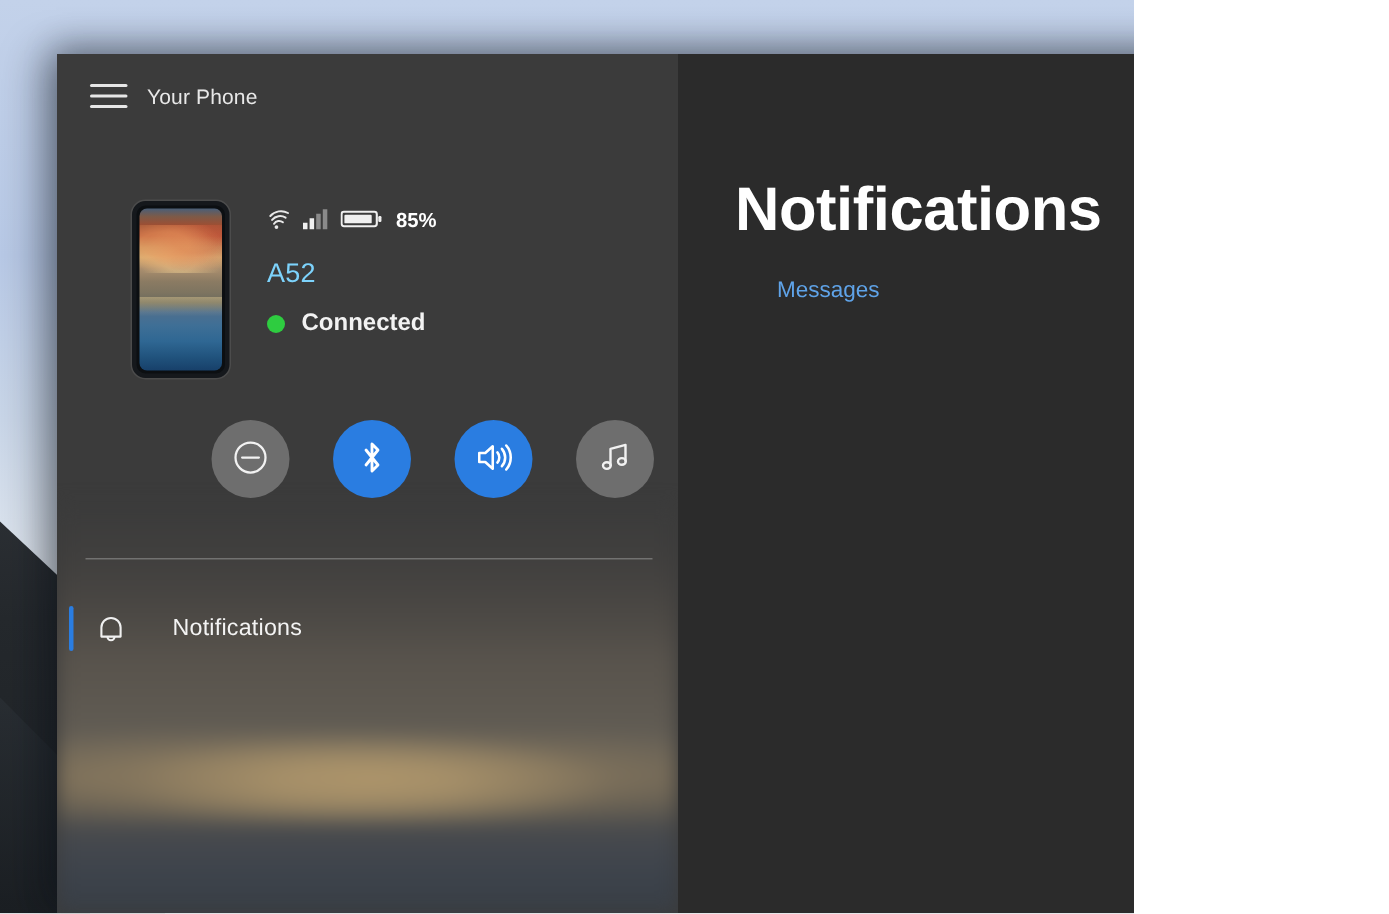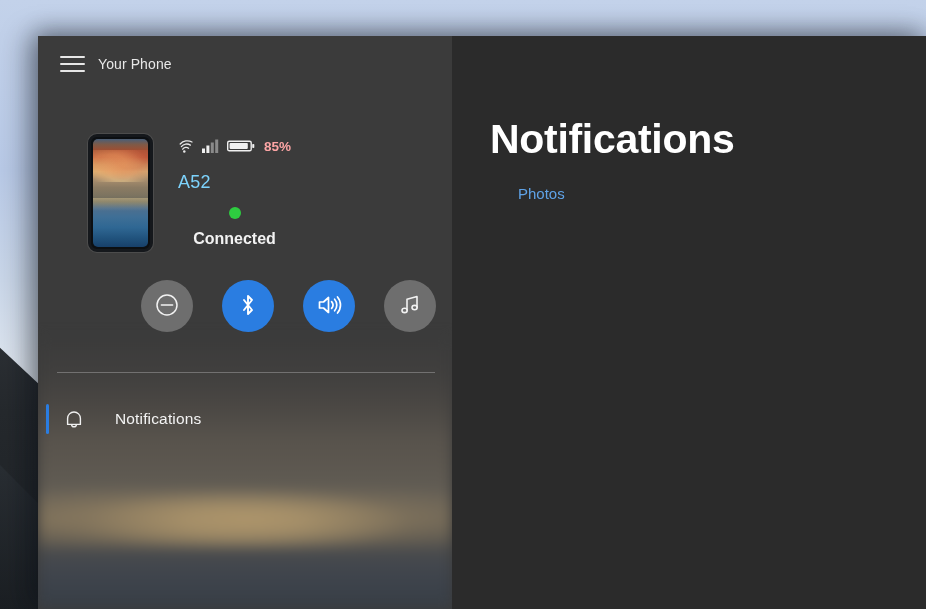--- a/index.html
+++ b/index.html
@@ -3,21 +3,21 @@
 <meta charset="utf-8">
 <style>
   * { margin:0; padding:0; box-sizing:border-box; }
   html, body {
     width:926px; height:609px; overflow:hidden;
     font-family:"Liberation Sans", sans-serif;
   }
 
   
   #desktop {
-    position:relative; width:926px; height:609px;
+    position:relative; width:756px; height:609px;
     background:linear-gradient(180deg,#c3d2ea 0%, #b8c9e6 28%, #c9d6e8 46%, #dfe6ef 62%, #e9edf2 72%, #cfd6de 100%);
     overflow:hidden;
   }
   #wall-rock {
     position:absolute; left:-10px; bottom:0; width:120px; height:330px;
     background:linear-gradient(178deg, rgba(0,0,0,0) 0%, rgba(0,0,0,0) 6%, #2f3338 8%, #25292d 40%, #1d2125 100%);
     clip-path:polygon(0% 18%, 100% 52%, 100% 100%, 0% 100%);
   }
   #wall-rock2 {
     position:absolute; left:-10px; bottom:0; width:70px; height:220px;
@@ -99,23 +99,23 @@
       radial-gradient(ellipse at 50% 72%, rgba(250,215,150,.45) 0 26%, rgba(250,215,150,0) 70%);
   }
   #phone-screen::after{
     content:""; position:absolute; left:0; right:0; top:55%; height:12%;
     background:linear-gradient(180deg, rgba(255,226,160,.35), rgba(255,226,160,0));
   }
 
   #device-info { margin-left:25px; padding-top:2px; }
   #status-icons { display:flex; align-items:center; gap:7px; height:20px; }
   .status-ico { display:flex; align-items:flex-end; }
-  #battery-pct { font-size:13.5px; font-weight:700; color:#fca5a5; margin-left:2px; }
+  #battery-pct { font-size:13.5px; font-weight:700; color:#ffffff; margin-left:2px; }
   #device-name { font-size:18px; color:#7dd3fc; margin-top:16px; letter-spacing:.2px; }
-  #conn-row { display:flex; align-items:center; gap:11px; margin-top:14px;flex-direction:column; }
+  #conn-row { display:flex; align-items:center; gap:11px; margin-top:14px; }
   #conn-dot { width:12px; height:12px; border-radius:50%; background:#2ecc40; }
   #conn-label { font-size:16px; font-weight:700; color:#f2f2f2; }
 
   
   #quick-actions { display:flex; gap:29px; padding:28px 0 0 103px; }
   .qa-btn {
     width:52px; height:52px; border-radius:50%; display:flex;
     align-items:center; justify-content:center; cursor:pointer; border:none;
   }
   .qa-off { background:#6e6e6e; }
@@ -276,18 +276,18 @@
 
 
 
         </div>
       </div>
     </div>
 
     <div id="main">
       <h1 id="page-title">Notifications</h1>
       <div id="meta-row">
-        <a id="refresh-link">Photos</a>
+        <a id="refresh-link">Messages</a>
       </div>
     </div>
 
   </div>
 </div>
 
 </body></html>

